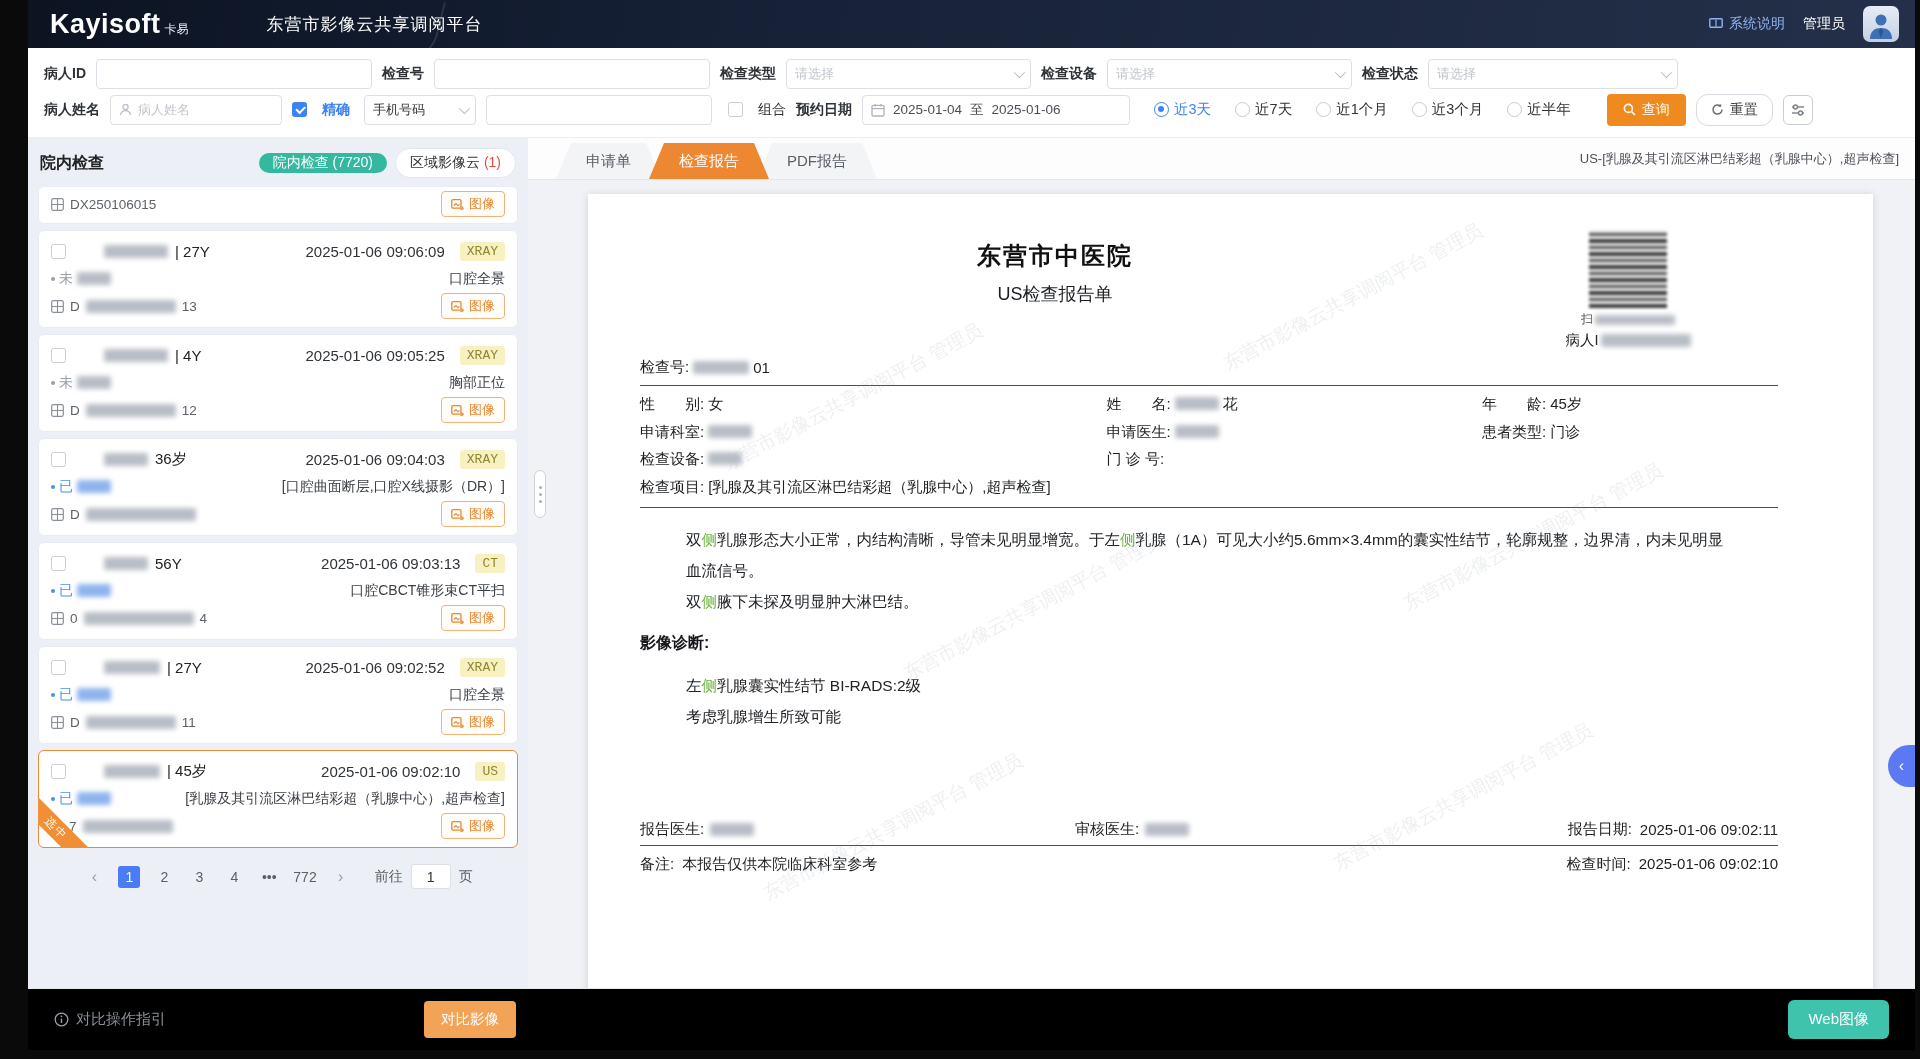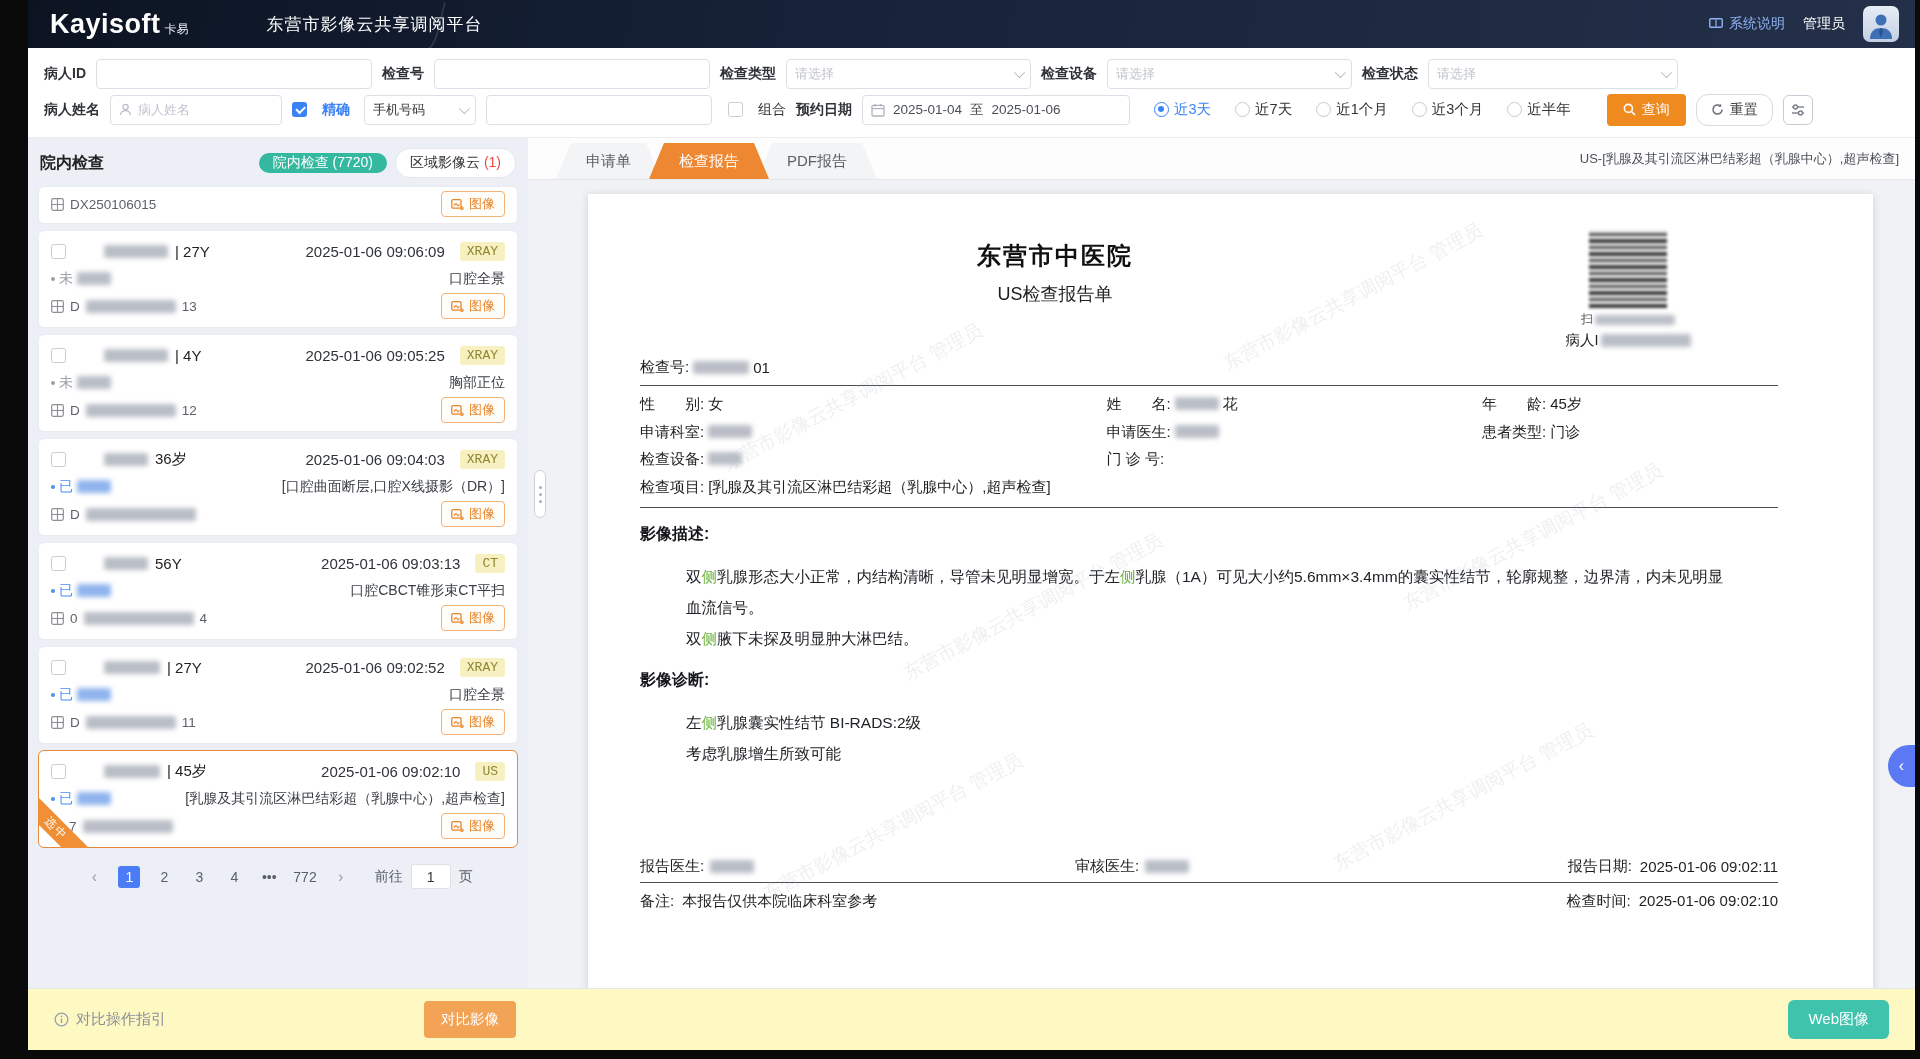--- a/index.html
+++ b/index.html
@@ -143,21 +143,21 @@
   .rfoot .b2{width:390px;display:flex;align-items:center;gap:6px;}
   .rfoot .b3{margin-left:auto;display:flex;align-items:center;gap:8px;}
   .noterow{display:flex;align-items:center;font-size:15px;margin-top:9px;}
   .noterow .nleft{display:flex;gap:8px;}
   .noterow .nright{margin-left:auto;display:flex;gap:8px;}
   .edge-toggle{position:absolute;right:0;top:745px;width:27px;height:42px;background:#5b79f3;
     border-radius:21px 0 0 21px;display:flex;align-items:center;justify-content:center;color:#fff;font-size:16px;
     cursor:pointer;z-index:5;}
 
   
-  .bottombar{height:62px;flex:0 0 auto;background:#fef9c3;border-top:1px solid #e5e7ea;display:flex;align-items:center;padding:0 26px;}
+  .bottombar{height:62px;flex:0 0 auto;background:#000000;border-top:1px solid #e5e7ea;display:flex;align-items:center;padding:0 26px;}
   .guide{display:flex;align-items:center;gap:7px;color:#8a8f99;font-size:15px;}
   .btn-compare{margin-left:258px;background:#f3a355;color:#fff;border:none;border-radius:4px;padding:9px 17px;
     font-size:14.5px;cursor:pointer;font-family:inherit;}
   .btn-web{margin-left:auto;background:#3fc3ad;color:#fff;border:none;border-radius:6px;padding:10px 20px;
     font-size:15px;cursor:pointer;font-family:inherit;}
   svg{display:block;}
 </style>
 </head>
 <body>
 
@@ -669,21 +669,20 @@
                 <span>门 诊 号:</span>
               </span>
             <span class="cell"></span>
             <span class="cell" style="grid-column:1 / span 3">
                 <span>检查项目:</span> 
                 <span>[乳腺及其引流区淋巴结彩超（乳腺中心）,超声检查]</span>
               </span>
           </div>
           <hr class="rline">
 
-          <div class="seclabel">影像描述:</div>
           <div class="para first">双<span class="hl">侧</span>乳腺形态大小正常，内结构清晰，导管未见明显增宽。于左<span class="hl">侧</span>乳腺（1A）可见大小约5.6mm×3.4mm的囊实性结节，轮廓规整，边界清，内未见明显血流信号。</div>
           <div class="para" style="margin-top:0">双<span class="hl">侧</span>腋下未探及明显肿大淋巴结。</div>
 
           <div class="seclabel" style="">影像诊断:</div>
           <div class="para first">左<span class="hl">侧</span>乳腺囊实性结节 BI-RADS:2级</div>
           <div class="para" style="margin-top:0">考虑乳腺增生所致可能</div>
 
           <div class="rfoot">
             <span class="b1">
                 <span>报告医生:</span>

